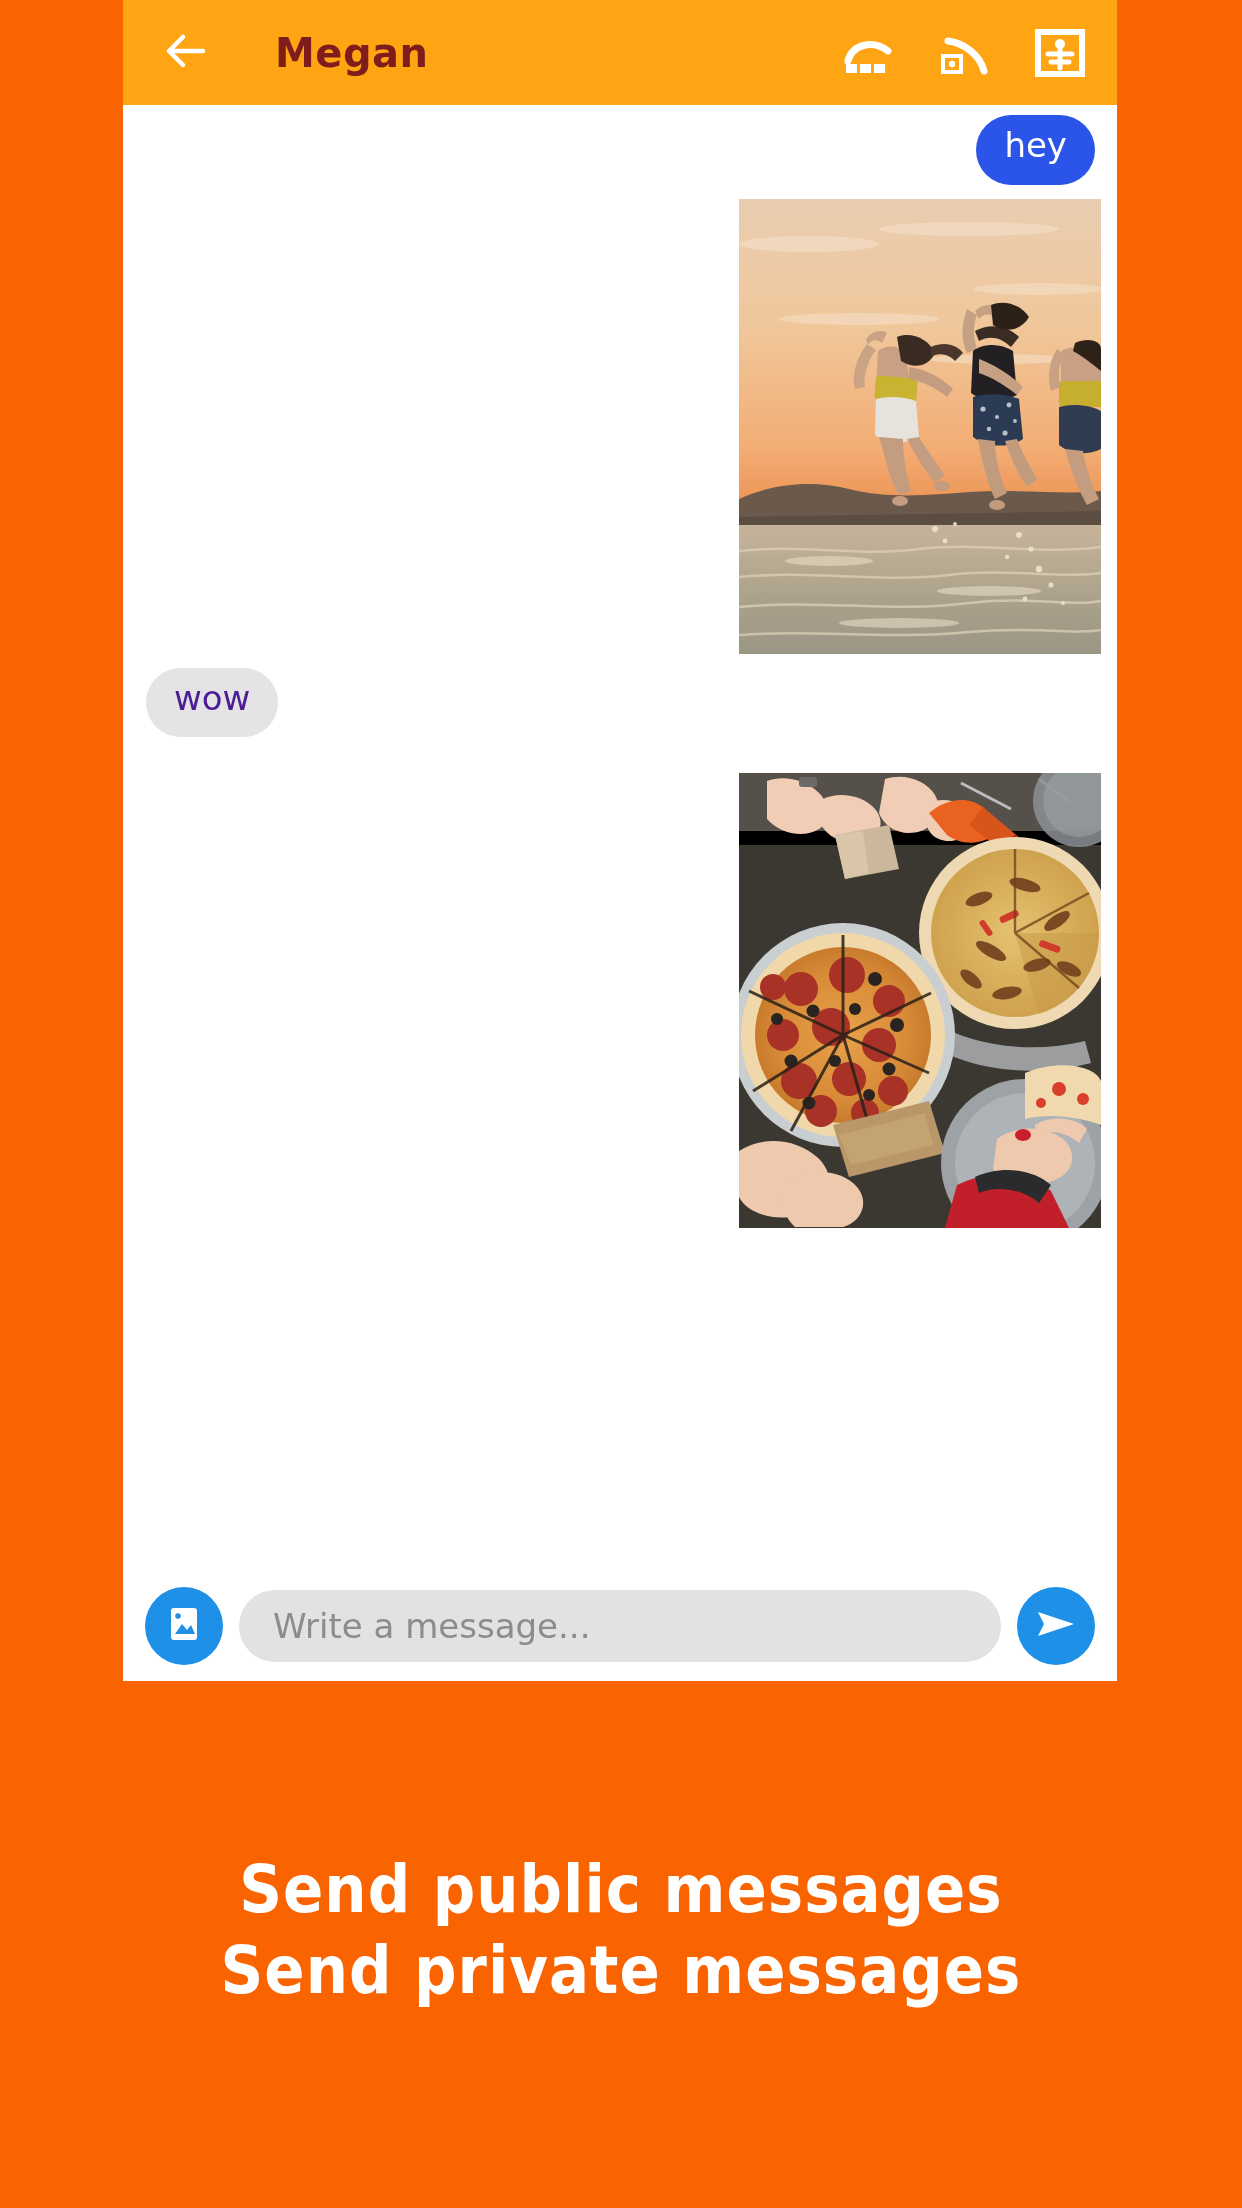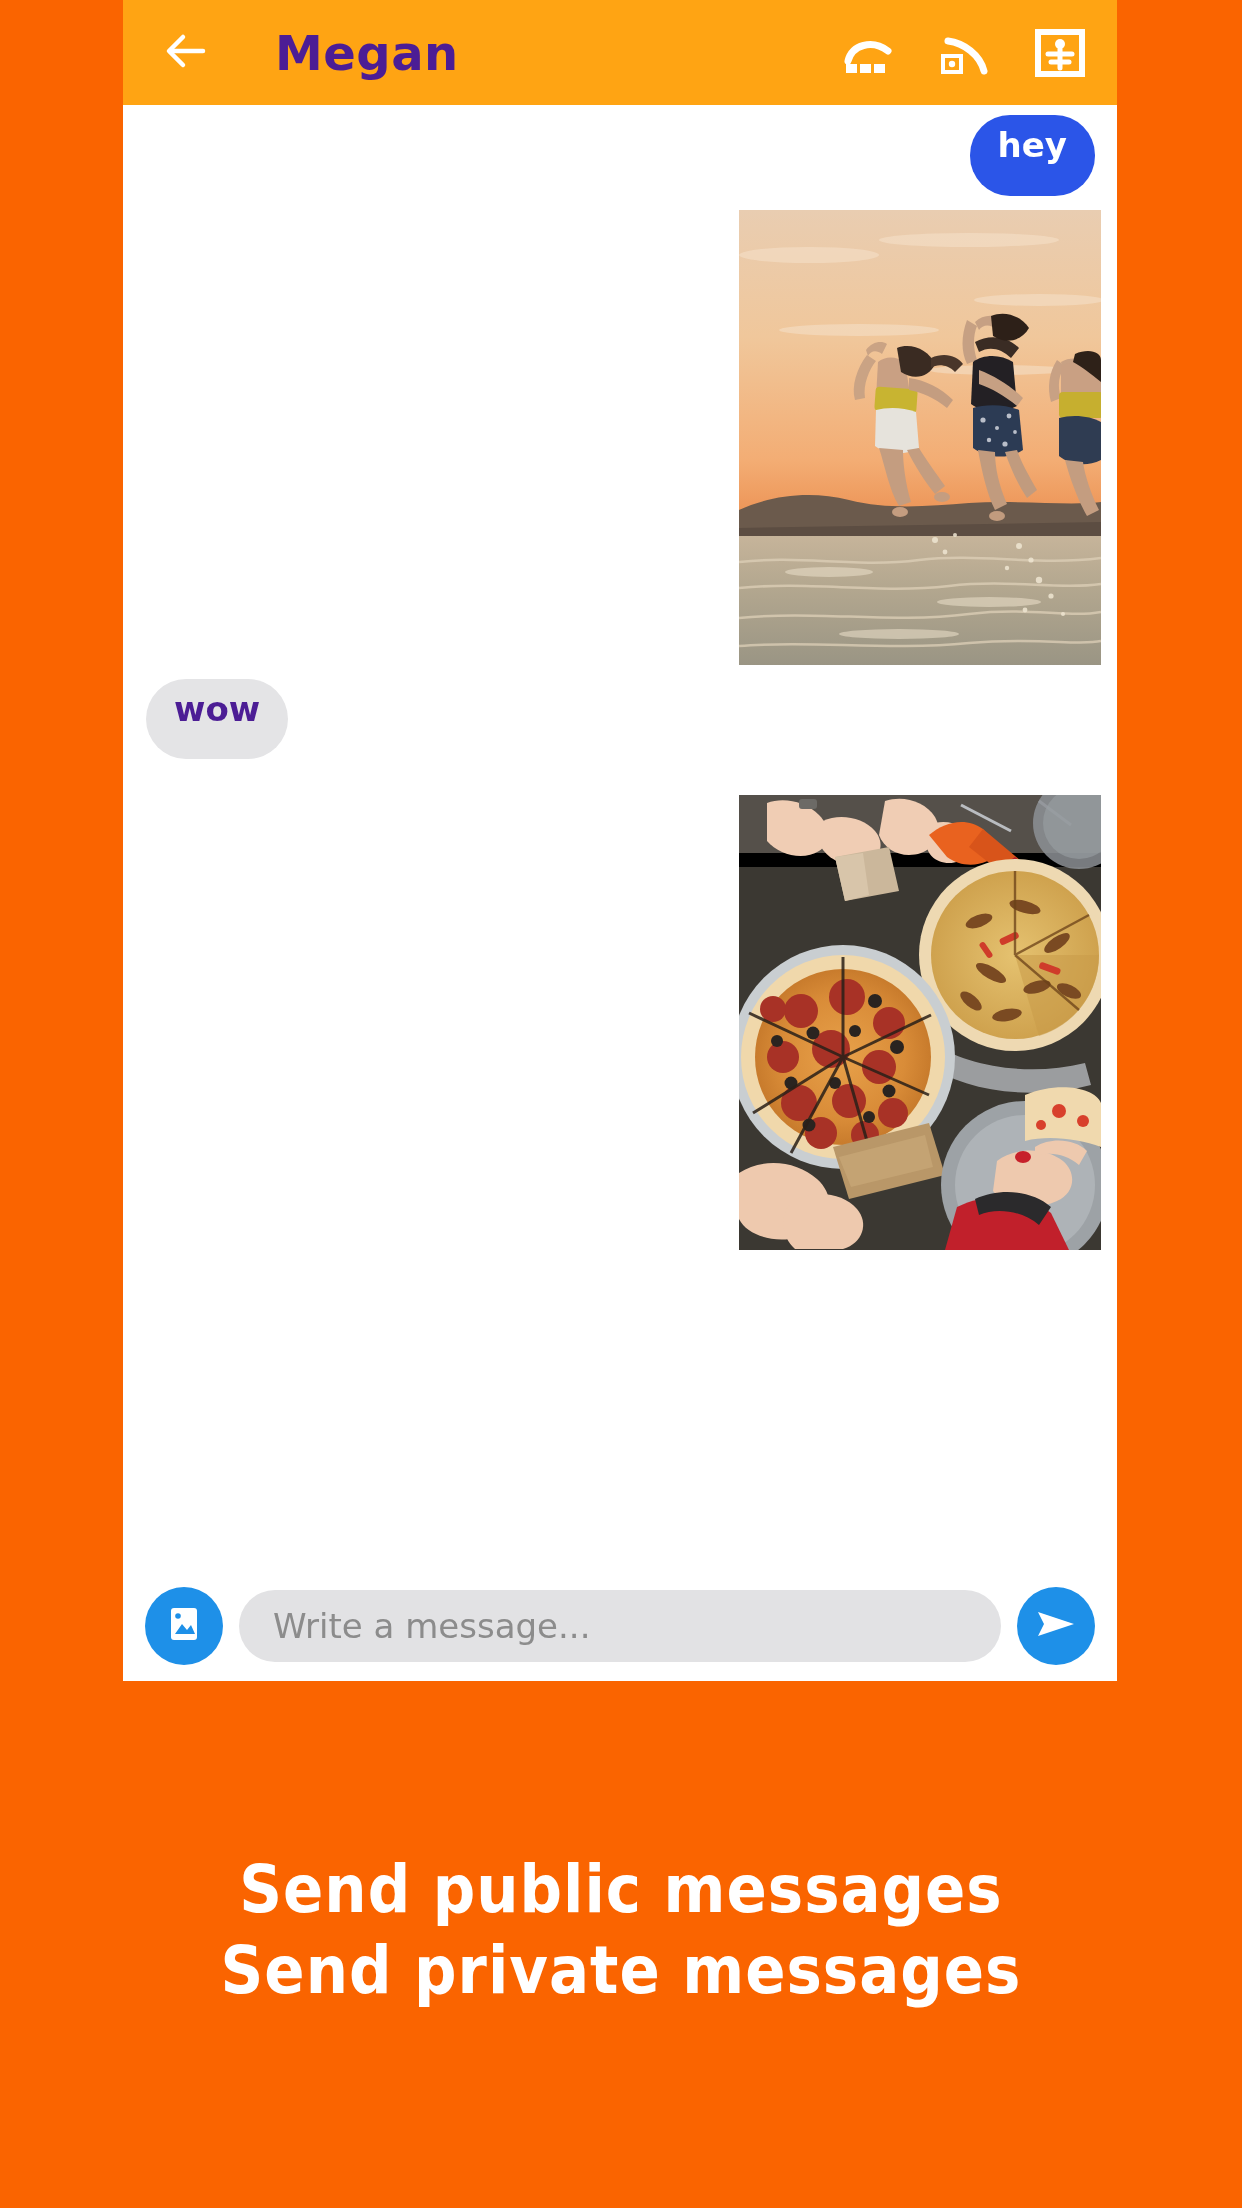--- a/index.html
+++ b/index.html
@@ -33,22 +33,22 @@
     align-items: center;
     padding: 0 30px 0 32px;
   }
   #back-btn {
     width: 62px; height: 62px;
     display: flex; align-items: center; justify-content: center;
     flex: 0 0 auto;
     cursor: pointer;
   }
   #title {
-    color: #4c1d95;
-    font-size: 48px;
+    color: #7f1d1d;
+    font-size: 40px;
     font-weight: bold;
     letter-spacing: 0.5px;
     margin-left: 58px;
     white-space: nowrap;
   }
   #appbar-actions {
     margin-left: auto;
     display: flex;
     align-items: center;
     gap: 42px;
@@ -65,22 +65,22 @@
     height: 1465px;
     background: #ffffff;
     padding: 0;
   }
   .row { display: flex; width: 100%; }
   .row.out { justify-content: flex-end; }
   .row.in  { justify-content: flex-start; }
 
   .bubble {
     font-size: 34px;
-    font-weight: bold;
-    padding: 13px 28px 32px;
+    font-weight: normal;
+    padding: 13px 28px 21px;
     border-radius: 40px;
     line-height: 1.05;
     white-space: nowrap;
   }
   .bubble.out { background: #2B55E8; color: #ffffff; }
   .bubble.in  { background: #E4E4E6; color: #4c1d95; }
 
   .row.out.first { margin-top: 10px; padding-right: 22px; }
   .row.in.wow    { margin-top: 14px; padding-left: 23px; }
 

